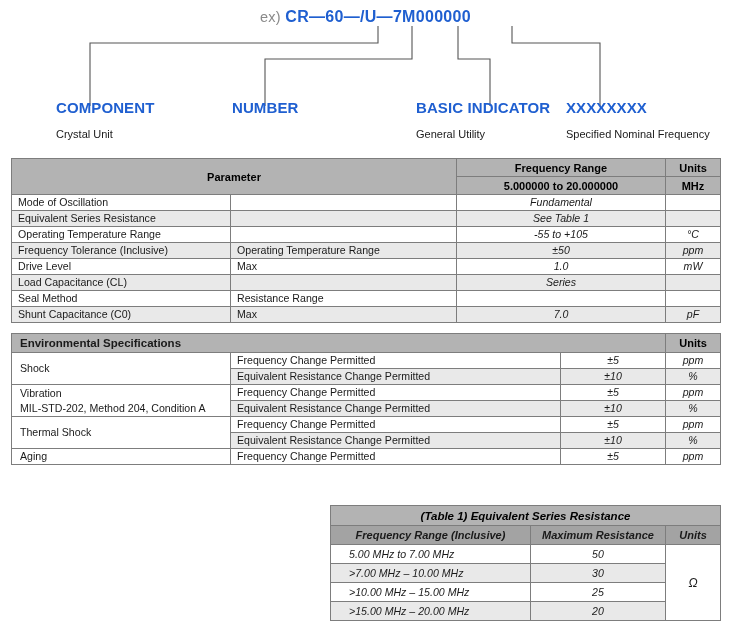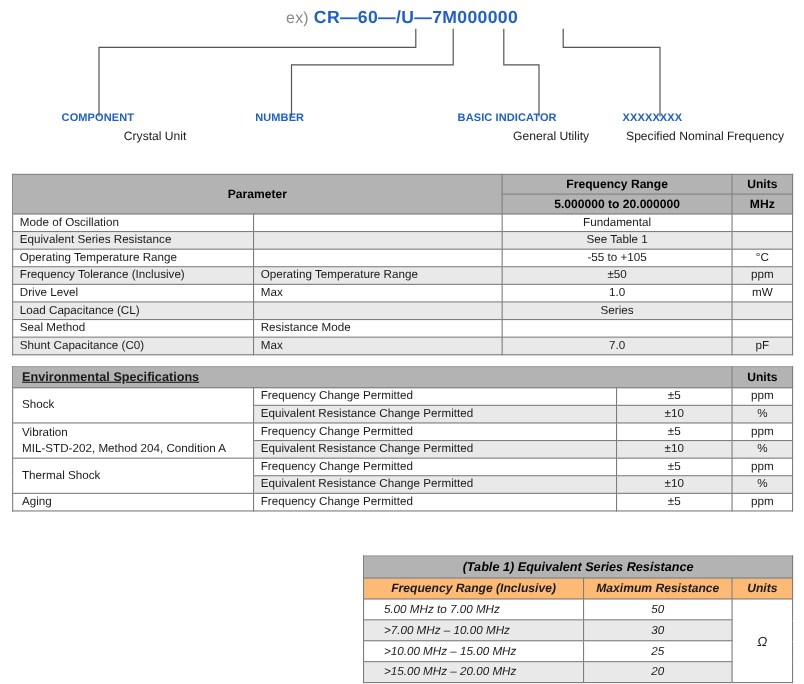--- a/index.html
+++ b/index.html
@@ -51,31 +51,30 @@
     left: 0;
   }
 
   .callout {
     position: absolute;
     width: 170px;
   }
   .callout .cl-title {
     color: #1f5fd0;
     font-weight: bold;
-    font-size: 10px;
+    font-size: 15px;
     letter-spacing: 0.1px;
     line-height: 14px;
     white-space: nowrap;
   }
   .callout .cl-sub {
     color: #1a1a1a;
     font-size: 11px;
     line-height: 14.5px;
-    margin-top: 2px;
-    text-align: center;
+    margin-top: 12px;
   }
   #callout-component  { left: 56px;  top: 101px; }
   #callout-number     { left: 232px; top: 101px; }
   #callout-basic      { left: 416px; top: 101px; }
   #callout-xxxx       { left: 566px; top: 101px; width: 150px; }
 
   
   table {
     border-collapse: collapse;
     table-layout: fixed;
@@ -98,35 +97,34 @@
     font-size: 11px;
     height: 18px;
   }
   .hdr-left {
     background: #b3b3b3;
     font-weight: bold;
     text-align: left;
     padding-left: 8px;
     font-size: 11.5px;
     height: 19px;
-    text-decoration: underline;
   }
 
   .row-white { background: #ffffff; }
   .row-alt   { background: #e9e9e9; }
 
   .cell {
     height: 15.5px;
     padding: 0 6px;
     text-align: left;
     font-size: 10.6px;
     line-height: 15px;
     margin-left: 28px;
   }
-  .cell.c { text-align: center; padding: 0 2px; }
+  .cell.c { text-align: center; padding: 0 2px; font-style: italic; }
 
   
   #spec-table-wrap { left: 11px; top: 158px; }
   #spec-table { width: 709px; }
 
   
   #env-table-wrap { left: 11px; top: 333px; }
   #env-table { width: 709px; }
   .env-group {
     padding: 0 0 0 8px;
@@ -142,21 +140,21 @@
   #t1-table { width: 390px; font-style: italic; }
   #t1-table .t1-title {
     background: #b3b3b3;
     font-weight: bold;
     text-align: center;
     font-size: 11.5px;
     height: 20px;
     color: #000;
   }
   #t1-table .t1-col {
-    background: #fdba74;
+    background: #a3a3a3;
     font-weight: bold;
     text-align: center;
     font-size: 11px;
     height: 19px;
   }
   #t1-table .t1-cell {
     height: 16px;
     font-size: 10.6px;
     padding-left: 18px;
     text-align: left;
@@ -274,21 +272,21 @@
           <td class="cell c">mW</td>
         </tr>
         <tr class="row-alt">
           <td class="cell">Load Capacitance (CL)</td>
           <td class="cell"></td>
           <td class="cell c">Series</td>
           <td class="cell c"></td>
         </tr>
         <tr class="row-white">
           <td class="cell">Seal Method</td>
-          <td class="cell">Resistance Mode</td>
+          <td class="cell">Resistance Range</td>
           <td class="cell c"></td>
           <td class="cell c"></td>
         </tr>
         <tr class="row-alt">
           <td class="cell">Shunt Capacitance (C0)</td>
           <td class="cell">Max</td>
           <td class="cell c">7.0</td>
           <td class="cell c">pF</td>
         </tr>
       </tbody>

